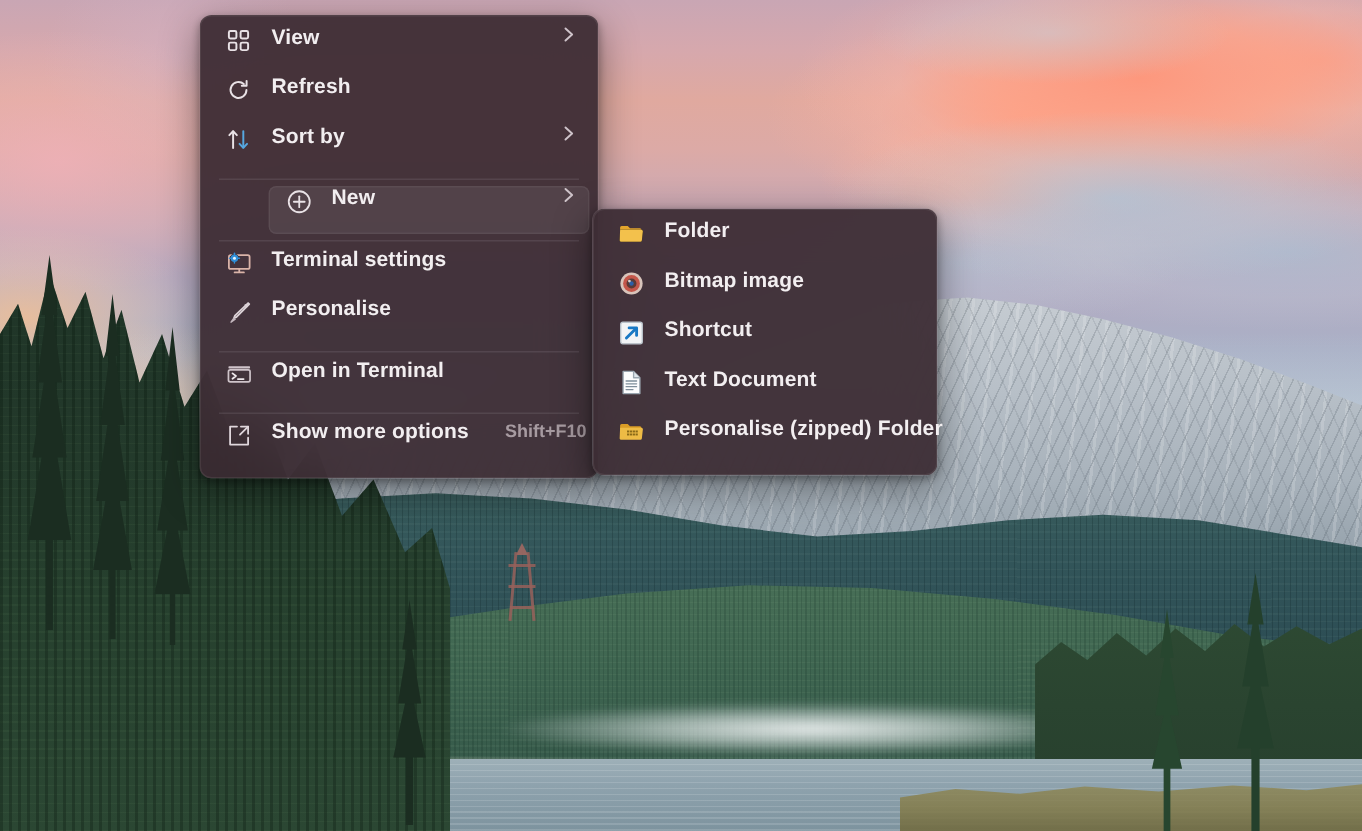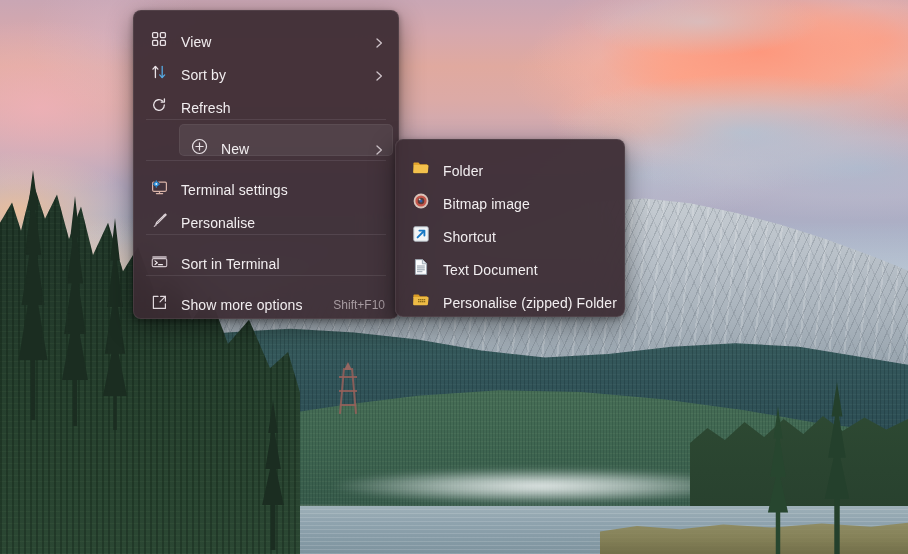--- a/index.html
+++ b/index.html
@@ -261,27 +261,28 @@
     box-sizing: border-box;
     user-select: none;
     backdrop-filter: blur(18px);
   }
   #main-menu { left: 133px; top: 10px; width: 266px; }
   #new-submenu { left: 395px; top: 139px; width: 230px; }
 
   .mi {
     position: relative;
     display: flex;
-    align-items: flex-end;
+    align-items: flex-start;
     height: 32px;
     margin: 1px 2px;
     padding: 0 8px 0 10px;
     border-radius: 5px;
     cursor: default;
     color: #f3eff1;
+    font-weight: bold;
   }
   .mi.selected {
     background: rgba(255,255,255,.075);
     box-shadow: inset 0 0 0 1px rgba(255,255,255,.05);
     margin-left: 42px;
   }
   .mi .ico {
     width: 20px; height: 20px;
     flex: 0 0 20px;
     display: flex; align-items: center; justify-content: center;
@@ -367,47 +368,47 @@
       <span class="lbl">View</span>
       <span class="chev">
         <svg width="12" height="12" viewBox="0 0 12 12" fill="none" stroke="#cfc4ca" stroke-width="1.3" stroke-linecap="round" stroke-linejoin="round">
           <polyline points="4,2 8.4,6 4,10"></polyline>
         </svg>
       </span>
     </div>
 
     <div class="mi">
       <span class="ico">
+        <svg width="16" height="16" viewBox="0 0 16 16" fill="none" stroke="#e9e2e6" stroke-width="1.3" stroke-linecap="round">
+          <path d="M13.3 8a5.3 5.3 0 1 1-1.75-3.95"></path>
+          <polyline points="13.4,1.9 13.4,5.1 10.2,5.1" stroke-linejoin="round"></polyline>
+        </svg>
+      </span>
+      <span class="lbl">Refresh</span>
+    </div>
+
+    <div class="mi">
+      <span class="ico">
         <svg width="16" height="16" viewBox="0 0 16 16" fill="none" stroke-width="1.3" stroke-linecap="round" stroke-linejoin="round">
           <g stroke="#e9e2e6">
             <line x1="4.4" y1="13.6" x2="4.4" y2="2.6"></line>
             <polyline points="1.9,5.1 4.4,2.5 6.9,5.1"></polyline>
           </g>
           <g stroke="#56a8e0">
             <line x1="11.2" y1="2.4" x2="11.2" y2="13.4"></line>
             <polyline points="8.7,10.9 11.2,13.5 13.7,10.9"></polyline>
           </g>
         </svg>
       </span>
       <span class="lbl">Sort by</span>
       <span class="chev">
         <svg width="12" height="12" viewBox="0 0 12 12" fill="none" stroke="#cfc4ca" stroke-width="1.3" stroke-linecap="round" stroke-linejoin="round">
           <polyline points="4,2 8.4,6 4,10"></polyline>
         </svg>
       </span>
-    </div>
-
-    <div class="mi">
-      <span class="ico">
-        <svg width="16" height="16" viewBox="0 0 16 16" fill="none" stroke="#e9e2e6" stroke-width="1.3" stroke-linecap="round">
-          <path d="M13.3 8a5.3 5.3 0 1 1-1.75-3.95"></path>
-          <polyline points="13.4,1.9 13.4,5.1 10.2,5.1" stroke-linejoin="round"></polyline>
-        </svg>
-      </span>
-      <span class="lbl">Refresh</span>
     </div>
 
     <div class="sep"></div>
 
     <div class="mi selected">
       <span class="ico">
         <svg width="17" height="17" viewBox="0 0 17 17" fill="none" stroke="#e9e2e6" stroke-width="1.2" stroke-linecap="round">
           <circle cx="8.5" cy="8.5" r="7"></circle>
           <line x1="8.5" y1="4.9" x2="8.5" y2="12.1"></line>
           <line x1="4.9" y1="8.5" x2="12.1" y2="8.5"></line>
@@ -458,21 +459,21 @@
 
     <div class="mi">
       <span class="ico">
         <svg width="17" height="17" viewBox="0 0 17 17" fill="none">
           <rect x="1.3" y="3.2" width="14.4" height="1.5" rx="0.5" fill="#cfc4ca"></rect>
           <rect x="1.3" y="5.6" width="14.4" height="8.0" rx="1.2" stroke="#cfc4ca" stroke-width="1.15" fill="none"></rect>
           <polyline points="4.0,7.9 6.3,9.7 4.0,11.5" stroke="#efe9ec" stroke-width="1.2" stroke-linecap="round" stroke-linejoin="round" fill="none"></polyline>
           <line x1="7.6" y1="11.7" x2="11.4" y2="11.7" stroke="#efe9ec" stroke-width="1.2" stroke-linecap="round"></line>
         </svg>
       </span>
-      <span class="lbl">Sort in Terminal</span>
+      <span class="lbl">Open in Terminal</span>
     </div>
 
     <div class="sep"></div>
 
     <div class="mi">
       <span class="ico">
         <svg width="17" height="17" viewBox="0 0 17 17" fill="none" stroke="#e0d7dc" stroke-width="1.2" stroke-linecap="round" stroke-linejoin="round">
           <polyline points="7.0,2.4 2.4,2.4 2.4,14.4 14.4,14.4 14.4,9.8"></polyline>
           <polyline points="9.6,2.4 14.4,2.4 14.4,7.2"></polyline>
           <line x1="14.4" y1="2.4" x2="9.0" y2="7.8"></line>

